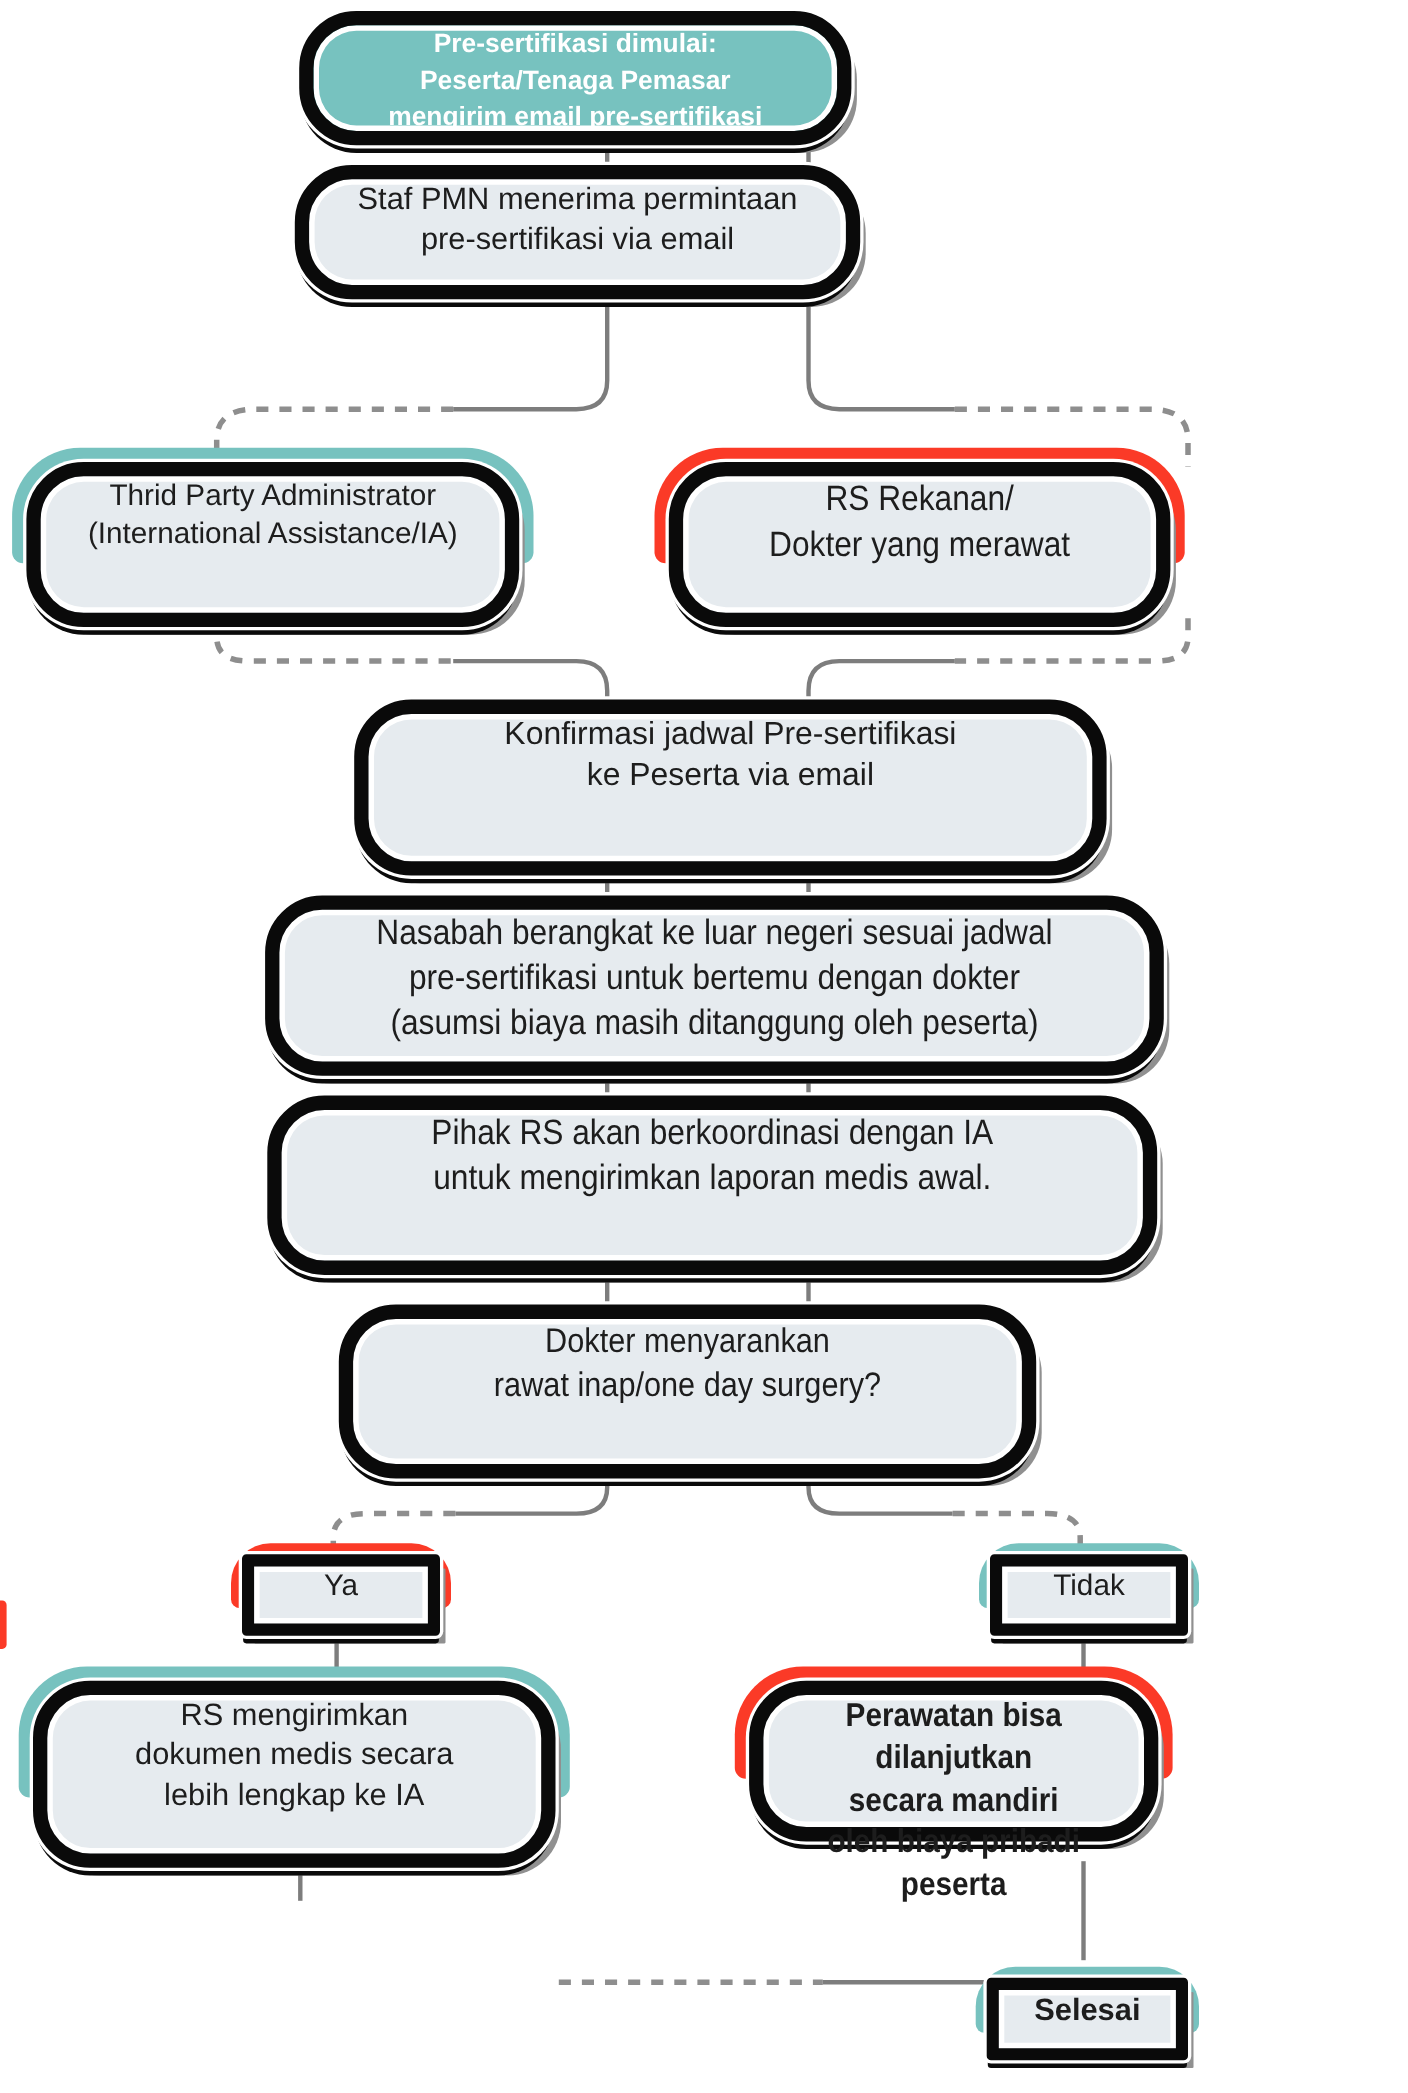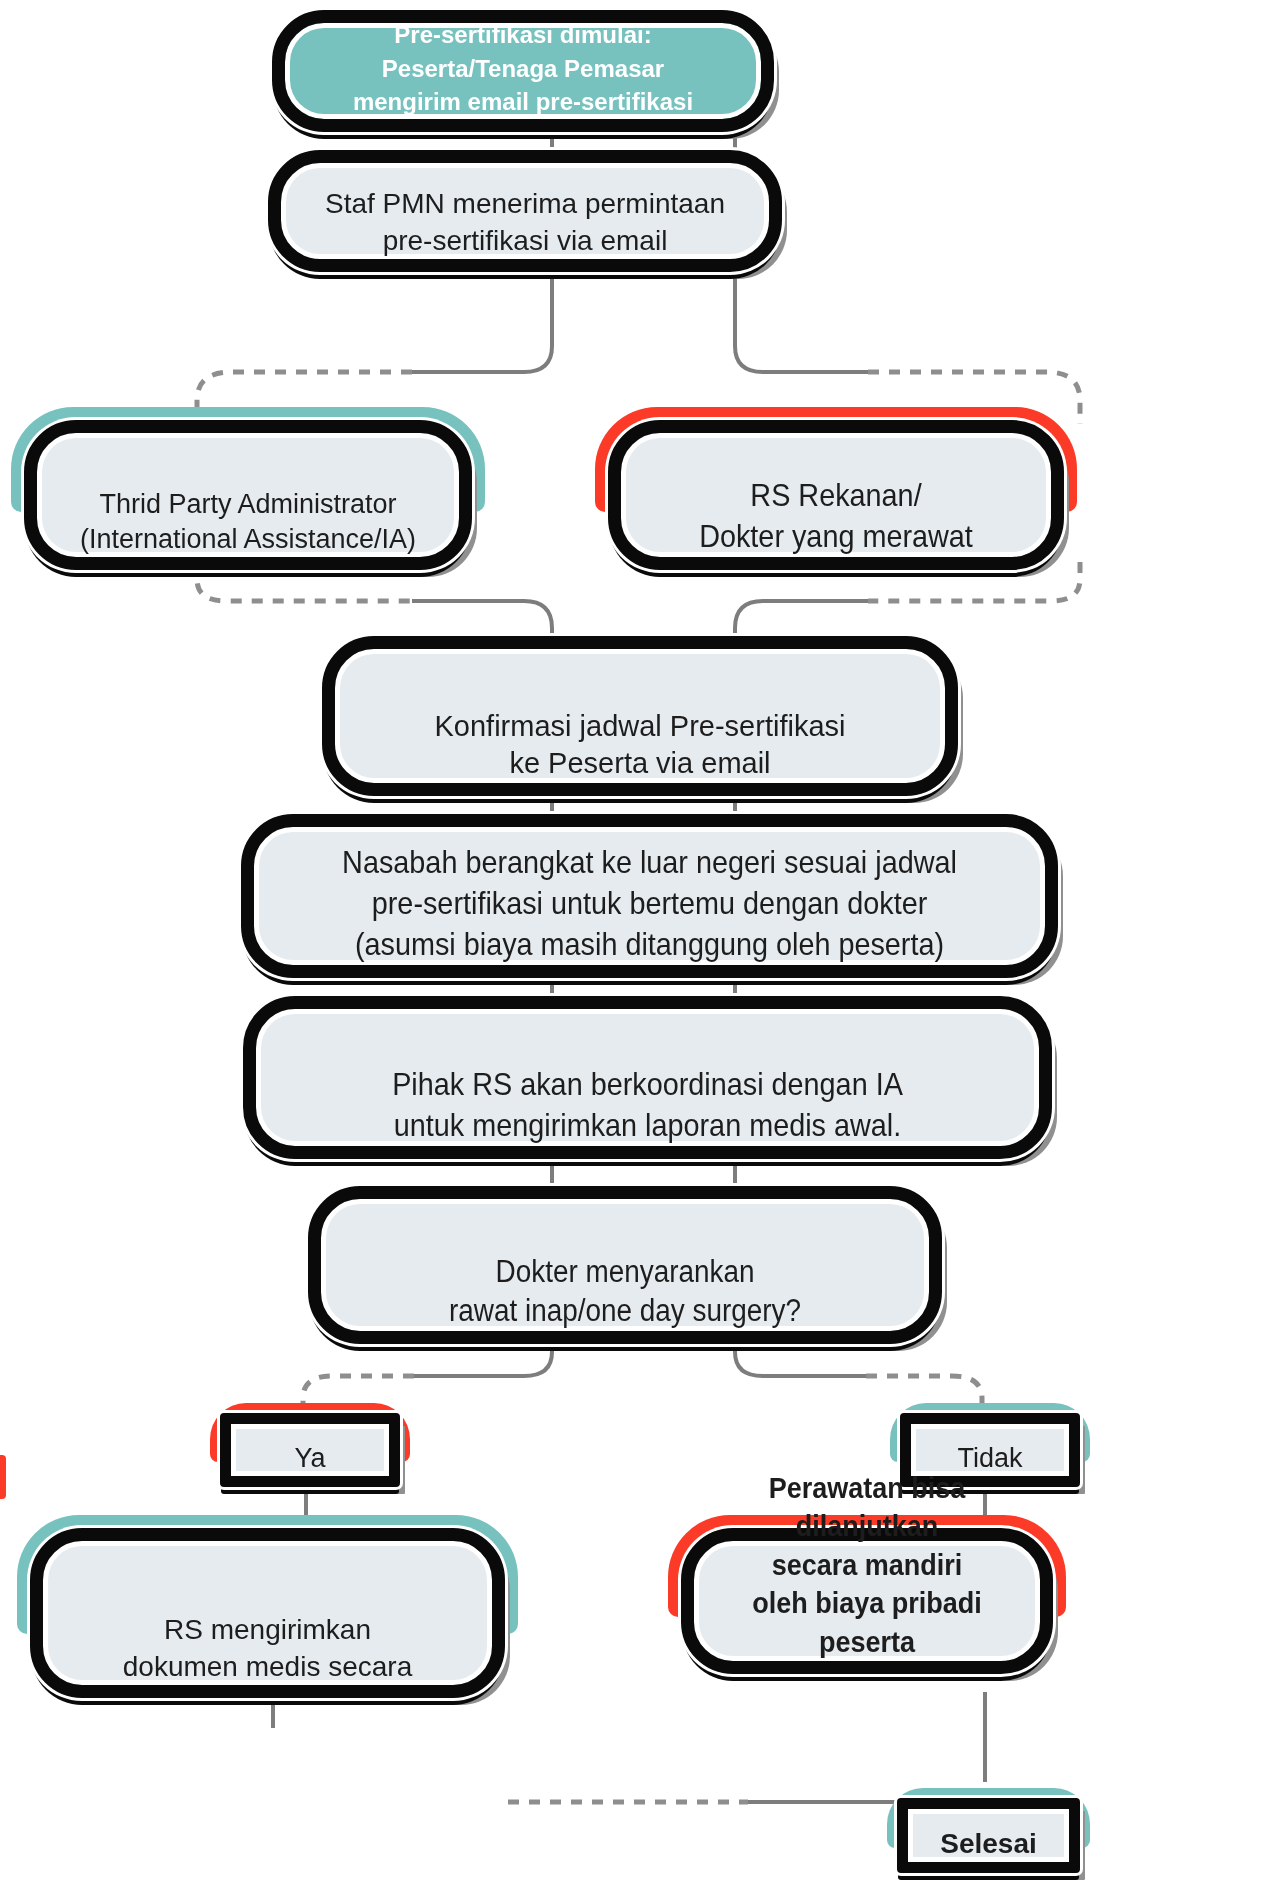--- a/index.html
+++ b/index.html
@@ -24,21 +24,21 @@
   .plate {
     position:absolute; left:0; top:0; right:0; bottom:0;
     background:var(--fill);
     border:13px solid var(--ink);
     border-radius:52px;
     box-shadow:
       0 0 0 3px var(--white),
       0 8px 0 -1px var(--ink),
       8px 10px 0 -3px var(--shadow),
       inset 0 0 0 5px var(--white);
-    display:flex; flex-direction:column; justify-content:flex-end; align-items:center;
+    display:flex; flex-direction:column; justify-content:flex-start; align-items:center;
     text-align:center; color:var(--text);
     font-size:28px; line-height:1.3;
   }
   .small .plate { border-radius:4px; border-width:11px; font-size:27px; }
   .lines { width:100%; }
   .cond .lines { transform:scaleX(0.9); transform-origin:center; }
   .cond .plate { font-size:32px; line-height:1.28; }
   .start .plate { background:var(--teal); color:var(--white); font-weight:700; font-size:24px; line-height:1.4; }
   .bold .plate { font-weight:700; font-size:28px; }
   .edge-sliver {
@@ -119,21 +119,21 @@
   <div class="node cond" style="left:608px; top:420px; width:456px; height:150px;">
     <div class="ring red"></div>
     <div class="plate">
       <div class="lines">
         <div>RS Rekanan/</div>
         <div>Dokter yang merawat</div>
       </div>
     </div>
   </div>
 
-  <div class="node" style="left:322px; top:636px; width:636px; height:160px;">
+  <div class="node" style="left:322px; top:636px; width:636px; height:160px;padding-left:48px;">
     <div class="plate" style="font-size:29px;">
       <div class="lines">
         <div>Konfirmasi jadwal Pre-sertifikasi</div>
         <div>ke Peserta via email</div>
       </div>
     </div>
   </div>
 
   <div class="node cond" style="left:241px; top:814px; width:817px; height:164px;">
     <div class="plate">
@@ -180,20 +180,21 @@
       </div>
     </div>
   </div>
 
   <div class="node" style="left:30px; top:1528px; width:475px; height:170px;">
     <div class="ring teal"></div>
     <div class="plate">
       <div class="lines">
         <div>RS mengirimkan</div>
         <div>dokumen medis secara</div>
+        <div>lebih lengkap ke IA</div>
       </div>
     </div>
   </div>
 
   <div class="node cond" style="left:681px; top:1528px; width:372px; height:146px;font-weight:bold;">
     <div class="ring red"></div>
     <div class="plate" style="font-size:30px;">
       <div class="lines">
         <div>Perawatan bisa dilanjutkan</div>
         <div>secara mandiri</div>

